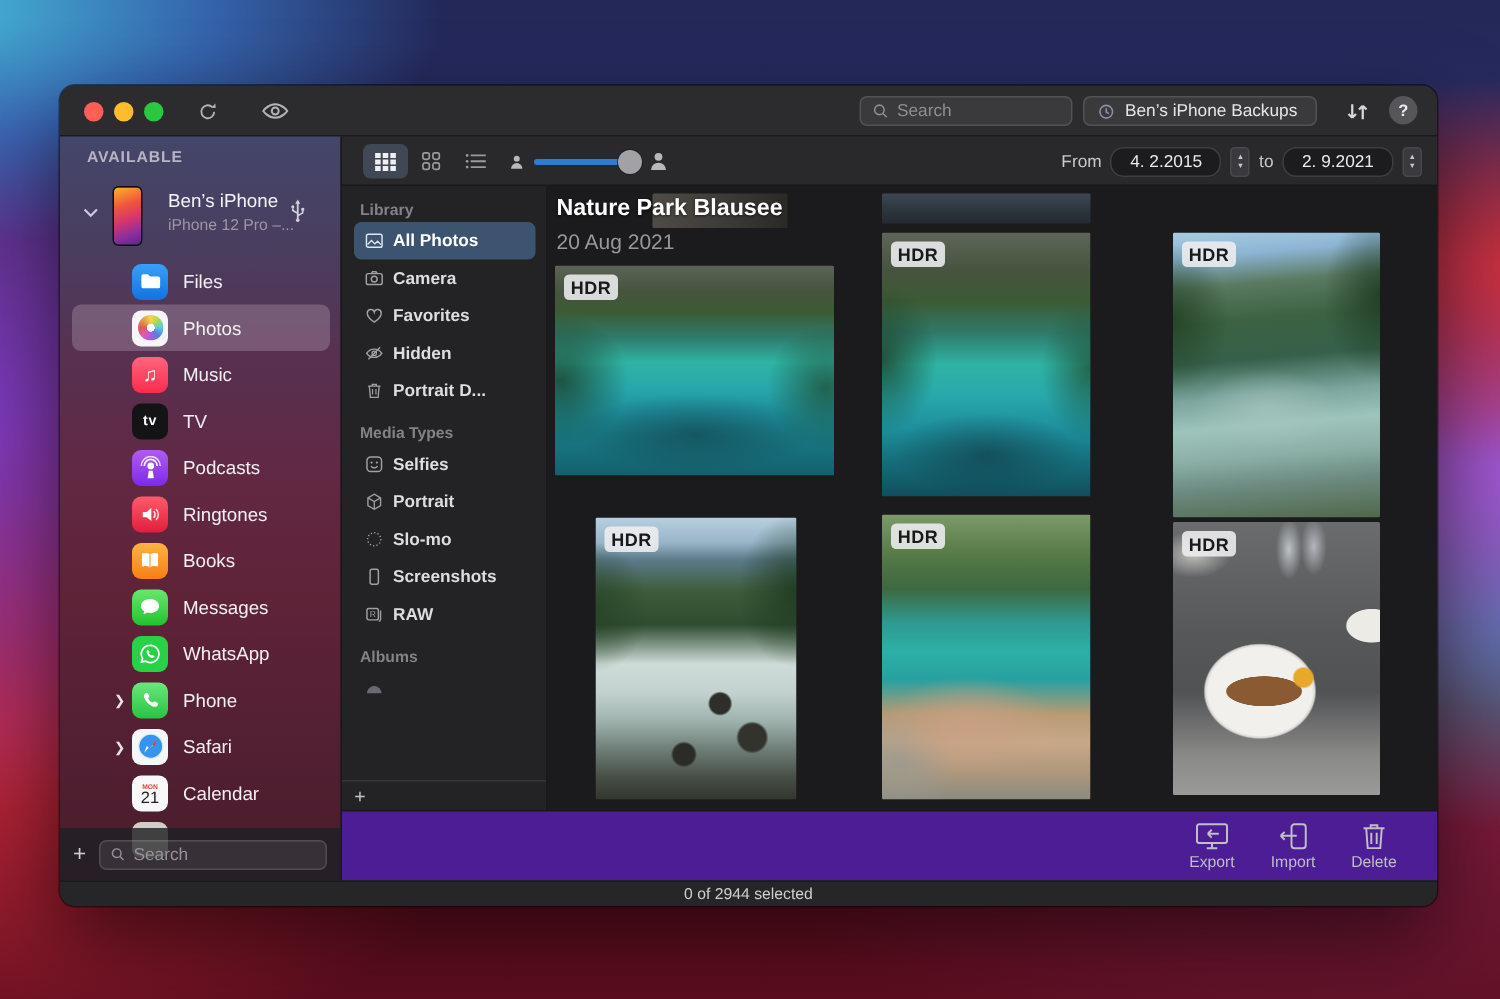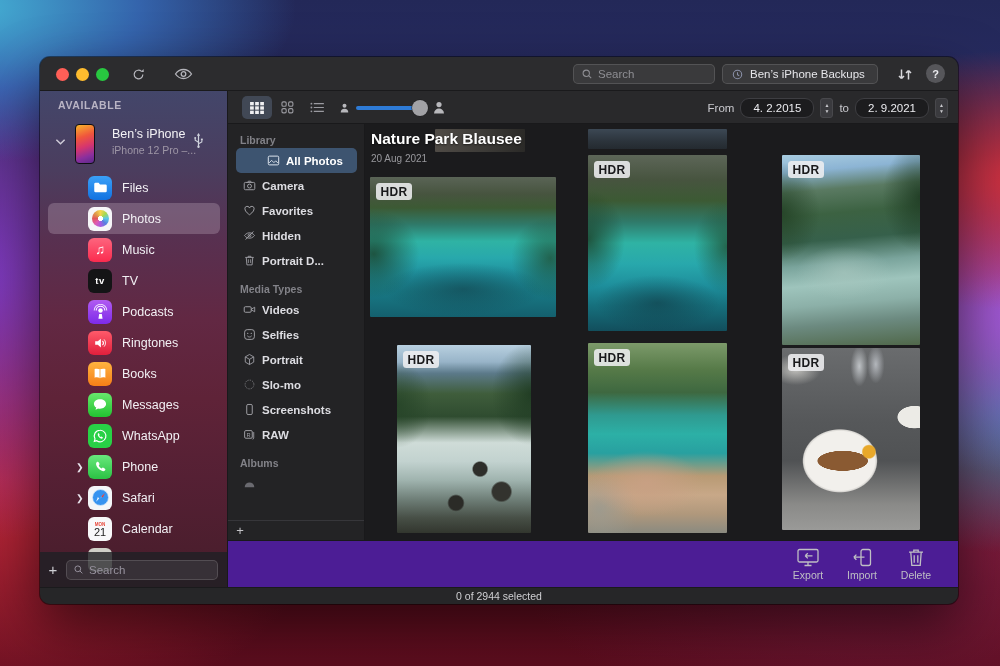--- a/index.html
+++ b/index.html
@@ -94,31 +94,31 @@
   .dlabel { color:#c9c9ce; font-size:11.5px; }
   .dfield { width:74px; height:20px; background:#1c1c1e; border:1px solid #3e3e42; border-radius:9px;
     color:#ececf0; font-size:11.5px; display:flex; align-items:center; justify-content:center; }
   .stepper { width:13px; height:20px; background:#3a3a3e; border:1px solid #48484c; border-radius:3px;
     display:flex; flex-direction:column; align-items:center; justify-content:center; color:#c8c8cc; font-size:5px; line-height:6px; }
 
   
   .panel { position:absolute; left:188px; top:67px; width:137px; height:416px; background:#232325; border-right:1px solid #19191b; overflow:hidden; }
   .phead { margin:10px 0 2px 12px; color:#828288; font-size:10.5px; font-weight:bold; }
   .prow { position:relative; width:121px; height:25px; margin:0 8px; border-radius:5px; display:flex; align-items:center; }
-  .prow.sel { background:rgba(84,125,175,.55);padding-left:24px; }
+  .prow.sel { background:rgba(84,125,175,.55); }
   .picon { width:26px; display:flex; align-items:center; justify-content:center; color:#a0a0a6; }
   .prow .lbl { color:#dddde2; font-size:11.5px; font-weight:600; white-space:nowrap; }
   .prow.sel .lbl { color:#fff; }
   .pfoot { position:absolute; left:0; bottom:0; width:137px; height:20px; border-top:1px solid #36363a; display:flex; align-items:center; background:#232325; }
   .pfoot .plusbtn{ width:24px; font-size:13px; color:#c4c4c8; }
 
   
   .content { position:absolute; left:325px; top:67px; width:593px; height:416px; background:#1b1b1d; overflow:hidden; }
   .gtitle { position:absolute; left:6px; top:6px; color:#fff; font-size:15.5px; font-weight:bold; z-index:3; text-shadow:0 1px 2px rgba(0,0,0,.6); }
-  .gdate { position:absolute; left:6px; top:29px; color:#98989d; font-size:10px; z-index:3; }
+  .gdate { position:absolute; left:6px; top:29px; color:#98989d; font-size:14px; z-index:3; }
   .photo { position:absolute; border-radius:1px; }
   .hdr { position:absolute; left:6px; top:6px; background:rgba(238,238,240,.88); color:#19191b;
     font-size:12px; font-weight:bold; padding:1.5px 4.5px; border-radius:3.5px; letter-spacing:.3px; }
   .strip1 { left:70px; top:5px; width:90px; height:23px; z-index:1;
     background:linear-gradient(90deg,#55504a,#403e3a 55%,#2c2b28); opacity:.9; }
   .strip2 { left:223px; top:5px; width:139px; height:20px;
     background:linear-gradient(180deg,#3c4854,#2c343c 60%,#242a30); }
   .lakeA { left:5px; top:53px; width:186px; height:140px;
     background:
       radial-gradient(ellipse 35% 45% at 2% 55%, rgba(25,55,30,.75), rgba(25,55,30,0) 70%),
@@ -474,29 +474,20 @@
             <path d="M6.6 6.5v4.5M9.4 6.5v4.5" stroke="#a0a0a6" stroke-width="1"></path>
           </svg>
         </span>
       <span class="lbl">Portrait D...</span>
     </div>
 
     <div class="phead">Media Types</div>
     <div class="prow">
       <span class="picon">
           <svg width="13" height="13" viewBox="0 0 16 16">
-            <rect x="1.5" y="4.6" width="8.6" height="6.8" rx="1.4" fill="none" stroke="#a0a0a6" stroke-width="1.2"></rect>
-            <path d="M10.4 7.6l4-2.4v5.6l-4-2.4z" fill="none" stroke="#a0a0a6" stroke-width="1.1"></path>
-          </svg>
-        </span>
-      <span class="lbl">Videos</span>
-    </div>
-    <div class="prow">
-      <span class="picon">
-          <svg width="13" height="13" viewBox="0 0 16 16">
             <rect x="2" y="2" width="12" height="12" rx="3.2" fill="none" stroke="#a0a0a6" stroke-width="1.2"></rect>
             <circle cx="5.8" cy="6.6" r=".9" fill="#a0a0a6"></circle>
             <circle cx="10.2" cy="6.6" r=".9" fill="#a0a0a6"></circle>
             <path d="M5.3 9.6a3.2 3.2 0 0 0 5.4 0" fill="none" stroke="#a0a0a6" stroke-width="1.1"></path>
           </svg>
         </span>
       <span class="lbl">Selfies</span>
     </div>
     <div class="prow">
       <span class="picon">

